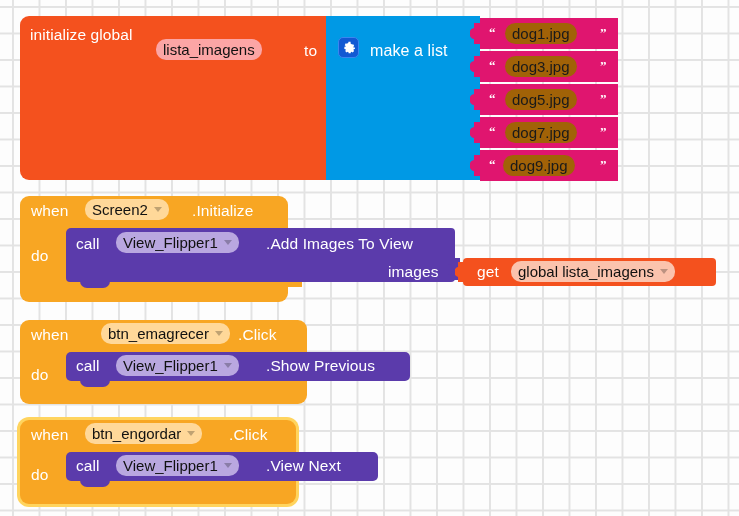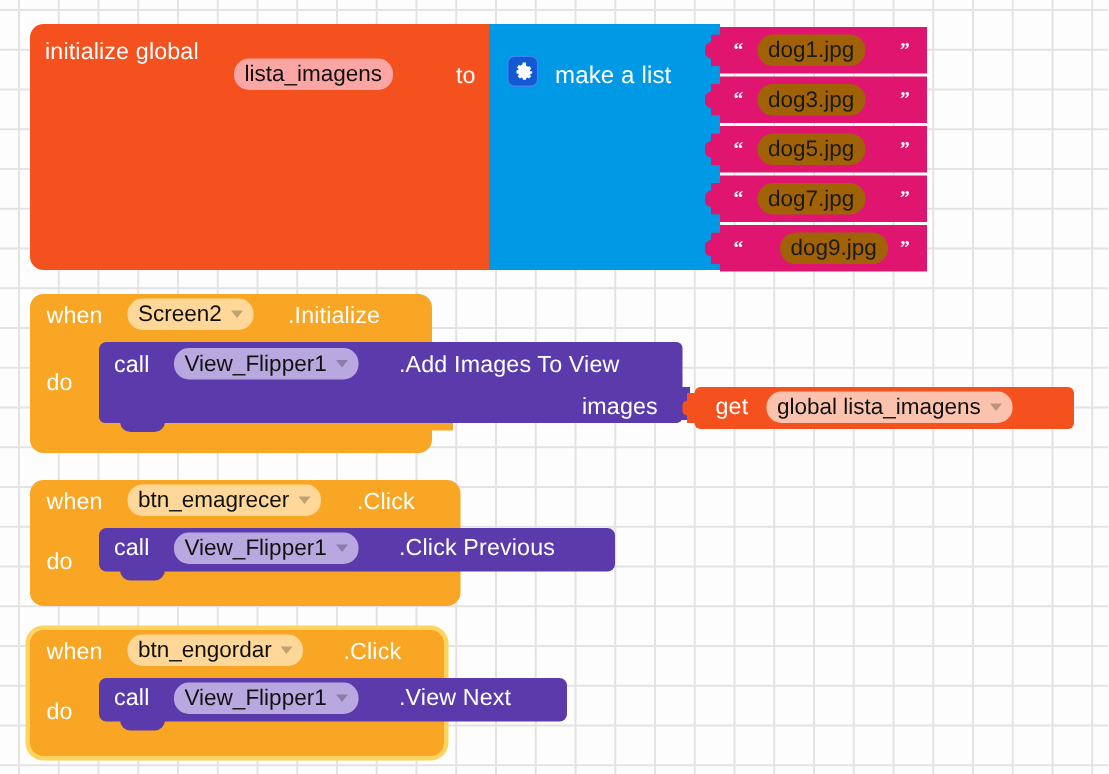--- a/index.html
+++ b/index.html
@@ -183,21 +183,21 @@
   <span class="quote" style="left:120px;top:7px;">”</span>
 </div>
 
 <div class="blk c-pink" style="left:480px;top:150px;width:138px;height:31px;">
   <div class="notch" style="left:-10px;top:5px;">
     <svg width="11" height="21" viewBox="0 0 11 21">
         <path d="M11,0 L11,21 L4,21 L4,16 C-2,15 -2,6 4,5 L4,0 Z" fill="#e0156f"></path>
       </svg>
   </div>
   <span class="quote" style="left:9px;top:7px;">“</span>
-  <div class="pill pill-pinktext" style="left:40px;top:5px;">
+  <div class="pill pill-pinktext" style="left:23px;top:5px;">
     <span>dog9.jpg</span>
   </div>
   <span class="quote" style="left:120px;top:7px;">”</span>
 </div>
 
 <div class="blk c-yellow" style="left:20px;top:196px;width:268px;height:106px;border-radius:9px;">
   <span class="lbl" style="left:11px;top:7px;">when</span>
   <div class="pill pill-yellow" style="left:65px;top:3px;">
     <span>Screen2</span>
     <span class="tri"></span>
@@ -234,35 +234,35 @@
   </div>
   <span class="lbl" style="left:14px;top:6px;">get</span>
   <div class="pill pill-getvar" style="left:48px;top:3px;">
     <span>global lista_imagens</span>
     <span class="tri"></span>
   </div>
 </div>
 
 <div class="blk c-yellow" style="left:20px;top:320px;width:287px;height:84px;border-radius:9px;">
   <span class="lbl" style="left:11px;top:7px;">when</span>
-  <div class="pill pill-yellow" style="left:65px;top:3px;">
+  <div class="pill pill-yellow" style="left:81px;top:3px;">
     <span>btn_emagrecer</span>
     <span class="tri"></span>
   </div>
   <span class="lbl" style="left:218px;top:7px;">.Click</span>
   <span class="lbl" style="left:11px;top:47px;">do</span>
   <div style="position:absolute;left:46px;top:62px;width:236px;height:14px;background:#f8a623;"></div>
 </div>
 <div class="blk c-purple" style="left:66px;top:352px;width:344px;height:29px;border-radius:5px;">
   <span class="lbl" style="left:10px;top:6px;">call</span>
   <div class="pill pill-purple" style="left:50px;top:3px;">
     <span>View_Flipper1</span>
     <span class="tri"></span>
   </div>
-  <span class="lbl" style="left:200px;top:6px;">.Click Previous</span>
+  <span class="lbl" style="left:200px;top:6px;">.Show Previous</span>
   <div style="position:absolute;left:14px;top:27px;width:30px;height:8px;background:#5b3bab;border-radius:0 0 7px 7px;"></div>
 </div>
 
 <div class="blk c-yellow hl" style="left:20px;top:420px;width:276px;height:84px;border-radius:9px;">
   <span class="lbl" style="left:11px;top:7px;">when</span>
   <div class="pill pill-yellow" style="left:65px;top:3px;">
     <span>btn_engordar</span>
     <span class="tri"></span>
   </div>
   <span class="lbl" style="left:209px;top:7px;">.Click</span>

